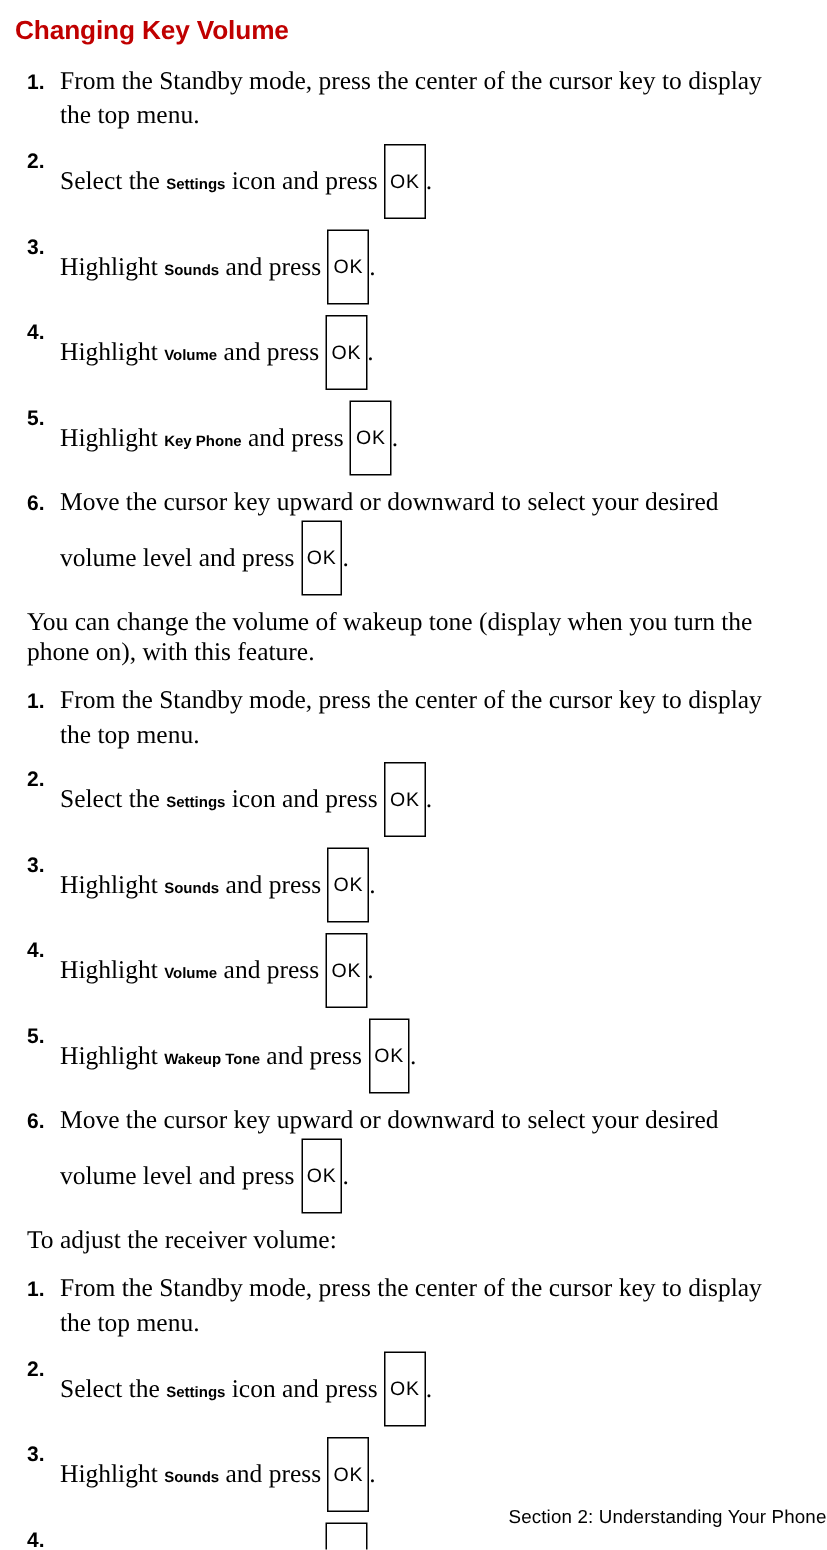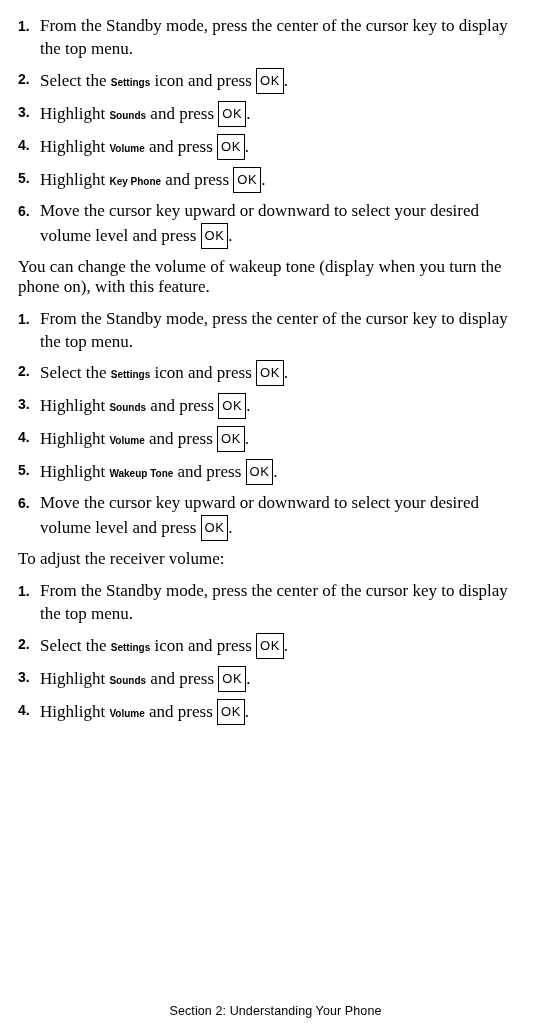--- a/index.html
+++ b/index.html
@@ -53,44 +53,45 @@
     font-family: Liberation Sans, sans-serif;
     font-weight: 700;
     font-size: 10px;
   }
   .okbtn {
     display: inline-block;
     border: 1px solid #000;
     font-family: Arial, Helvetica, sans-serif;
     font-weight: 400;
     font-size: 13px;
-    padding: 4px 3px;
+    padding: 16px 3px;
     line-height: 16px;
     vertical-align: 1px;
     letter-spacing: 0.5px;
   }
   .footer {
     position: absolute;
     bottom: 14px;
     width: 551px;
-    text-align: center;
+    text-align: right;
     font-family: Arial, Helvetica, sans-serif;
     font-size: 12.5px;
     font-weight: 400;
     letter-spacing: 0.1px;
     line-height: 1.3;
   }
   .footer .l1 { font-weight: 400; }
   .footer .l2 { font-weight: 700; }
   .footer .pnum { font-weight:700; margin-left: 18px; }
 </style>
 </head>
 <body>
 
 <div class="page" id="page-root">
+    <div class="h2">Changing Key Volume</div>
     <ol>
       <li><span class="num">1.</span>From the Standby mode, press the center of the cursor key to display the top menu.</li>
       <li><span class="num">2.</span>Select the <span class="term">Settings</span> icon and press <span class="okbtn">OK</span>.</li>
       <li><span class="num">3.</span>Highlight <span class="term">Sounds</span> and press <span class="okbtn">OK</span>.</li>
       <li><span class="num">4.</span>Highlight <span class="term">Volume</span> and press <span class="okbtn">OK</span>.</li>
       <li><span class="num">5.</span>Highlight <span class="term">Key Phone</span> and press <span class="okbtn">OK</span>.</li>
       <li><span class="num">6.</span>Move the cursor key upward or downward to select your desired volume level and press <span class="okbtn">OK</span>.</li>
     </ol>
     <div class="intro">You can change the volume of wakeup tone (display when you turn the phone on), with this feature.</div>
     <ol>

